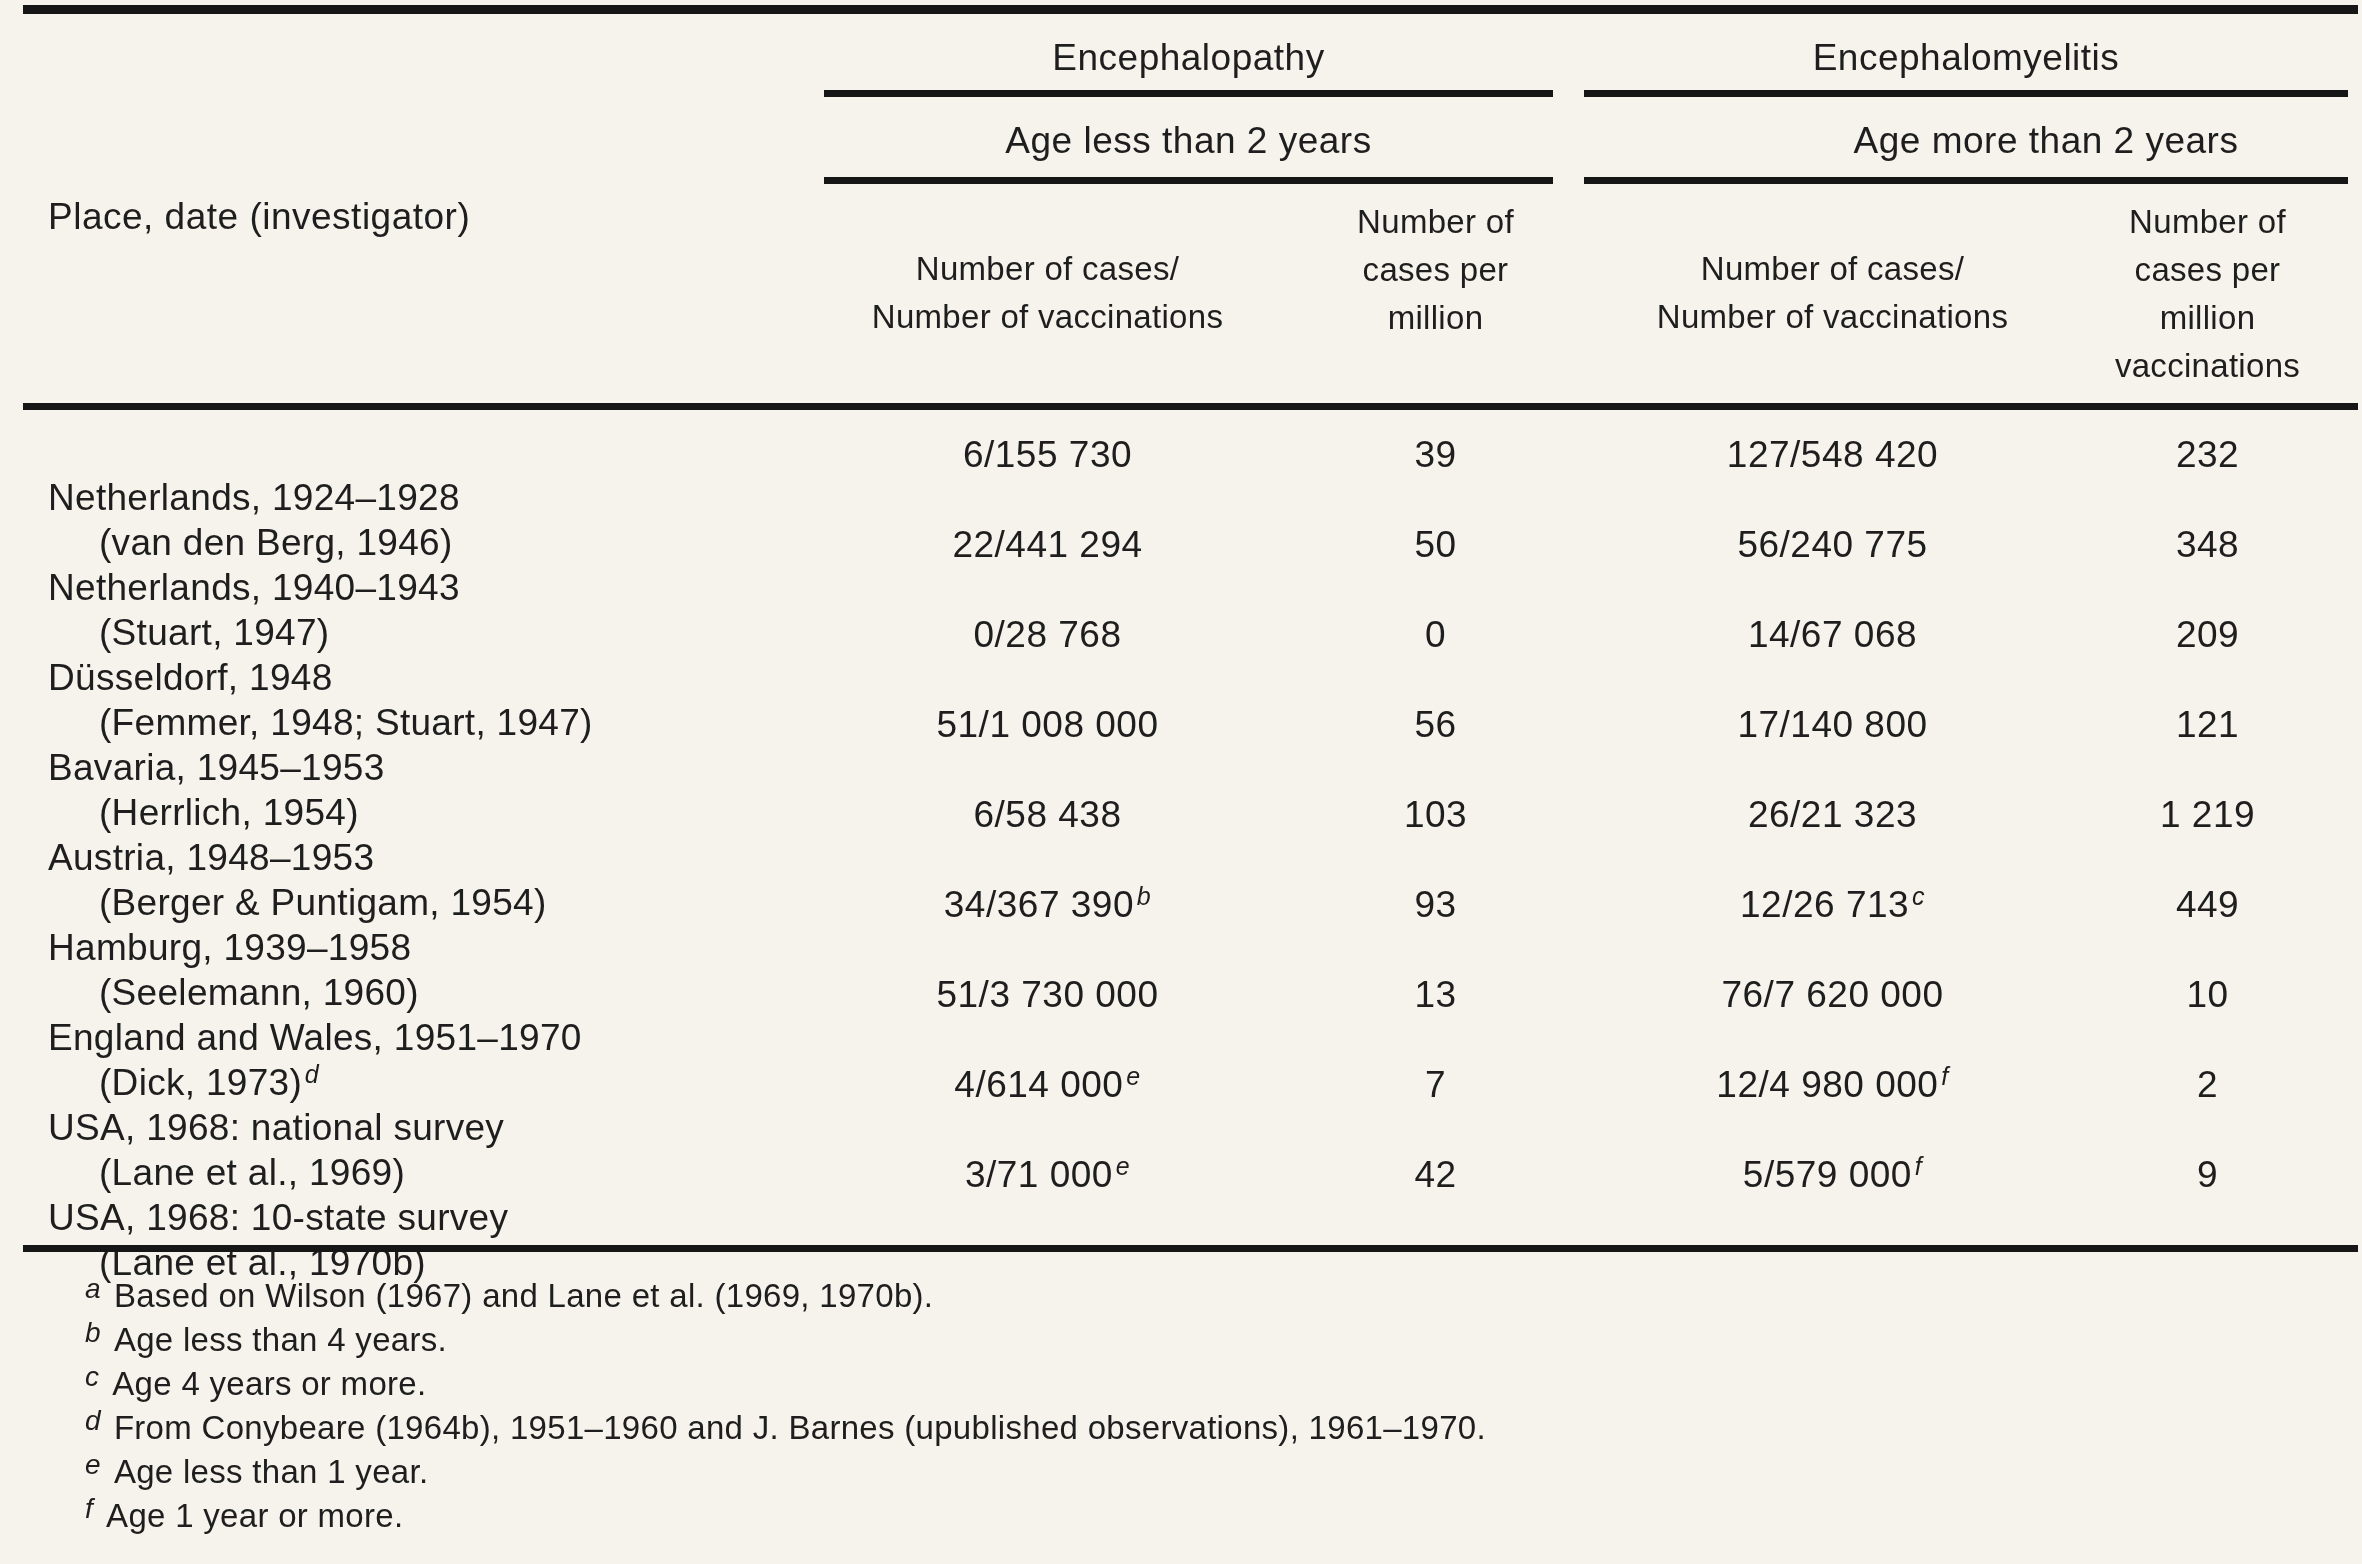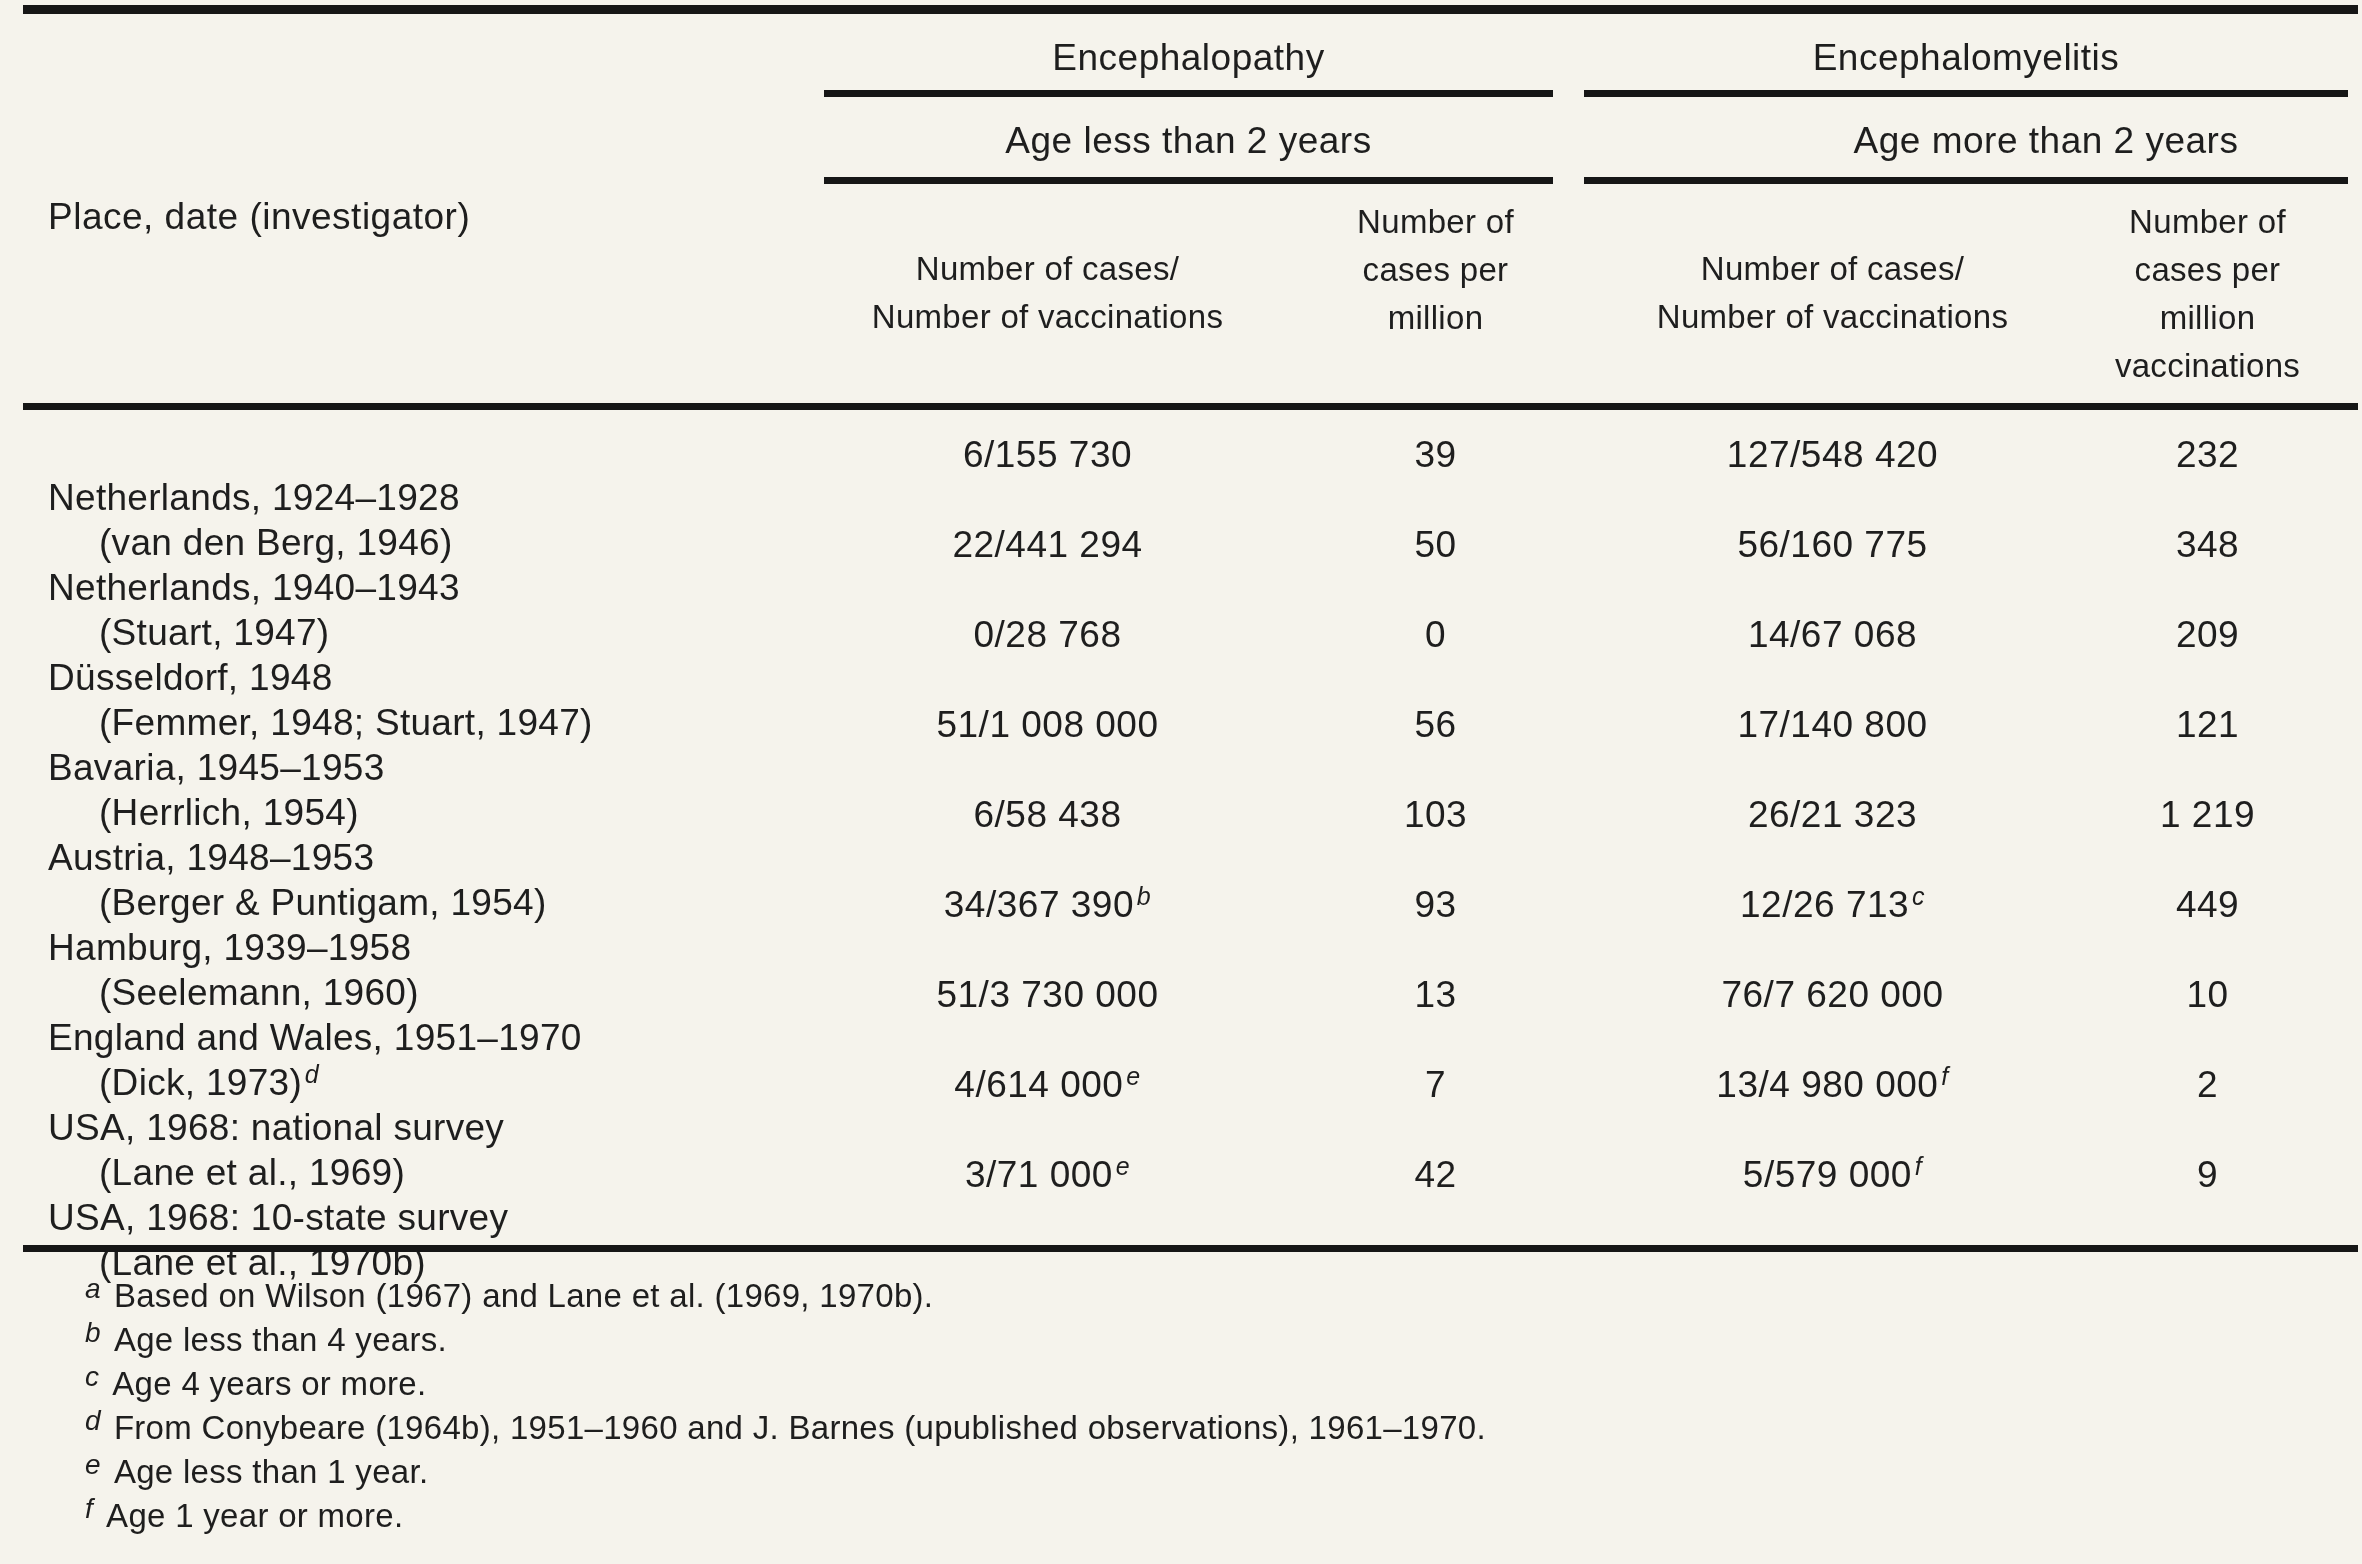--- a/index.html
+++ b/index.html
@@ -88,21 +88,21 @@
     <div class="num n-myel-rate"><span>232</span></div>
   </div>
 
   <div class="trow">
     <div class="place">
       <div class="l1"><span>Netherlands, 1940–1943</span></div>
       <div class="l2"><span>(Stuart, 1947)</span></div>
     </div>
     <div class="num n-enc-cases"><span>22/441 294</span></div>
     <div class="num n-enc-rate"><span>50</span></div>
-    <div class="num n-myel-cases"><span>56/160 775</span></div>
+    <div class="num n-myel-cases"><span>56/240 775</span></div>
     <div class="num n-myel-rate"><span>348</span></div>
   </div>
 
   <div class="trow">
     <div class="place">
       <div class="l1"><span>Düsseldorf, 1948</span></div>
       <div class="l2"><span>(Femmer, 1948; Stuart, 1947)</span></div>
     </div>
     <div class="num n-enc-cases"><span>0/28 768</span></div>
     <div class="num n-enc-rate"><span>0</span></div>
@@ -154,21 +154,21 @@
     <div class="num n-myel-rate"><span>10</span></div>
   </div>
 
   <div class="trow">
     <div class="place">
       <div class="l1"><span>USA, 1968: national survey</span></div>
       <div class="l2"><span>(Lane et al., 1969)</span></div>
     </div>
     <div class="num n-enc-cases"><span>4/614 000</span><span class="sup">e</span></div>
     <div class="num n-enc-rate"><span>7</span></div>
-    <div class="num n-myel-cases"><span>13/4 980 000</span><span class="sup">f</span></div>
+    <div class="num n-myel-cases"><span>12/4 980 000</span><span class="sup">f</span></div>
     <div class="num n-myel-rate"><span>2</span></div>
   </div>
 
   <div class="trow">
     <div class="place">
       <div class="l1"><span>USA, 1968: 10-state survey</span></div>
       <div class="l2"><span>(Lane et al., 1970b)</span></div>
     </div>
     <div class="num n-enc-cases"><span>3/71 000</span><span class="sup">e</span></div>
     <div class="num n-enc-rate"><span>42</span></div>

